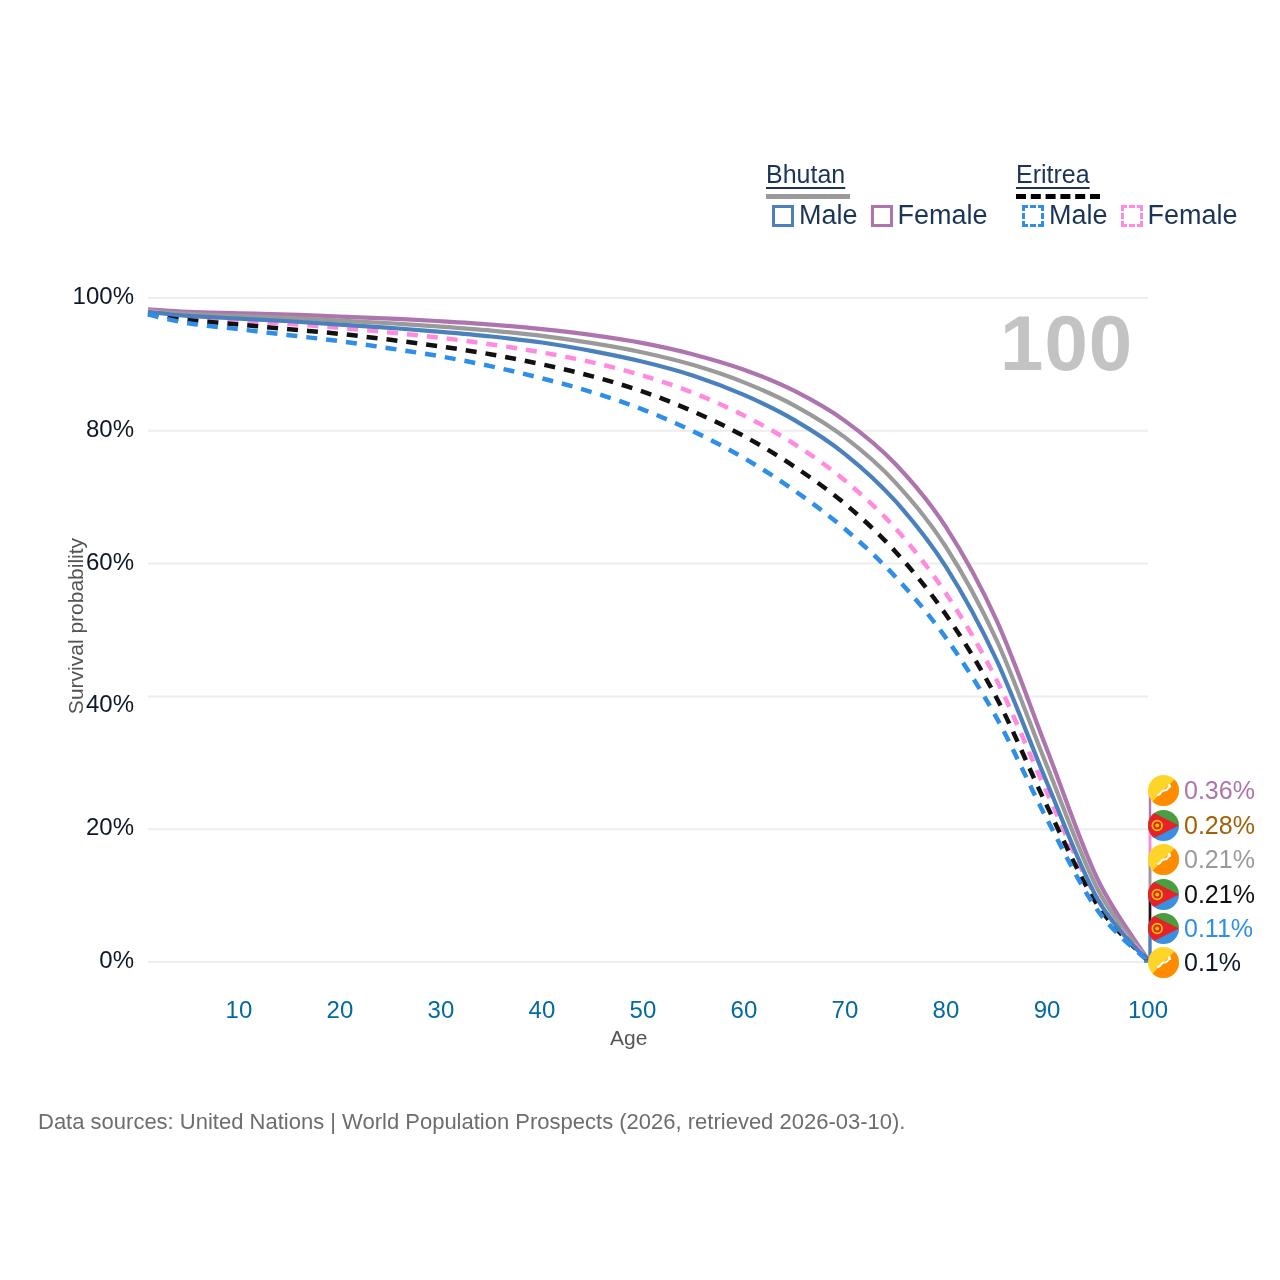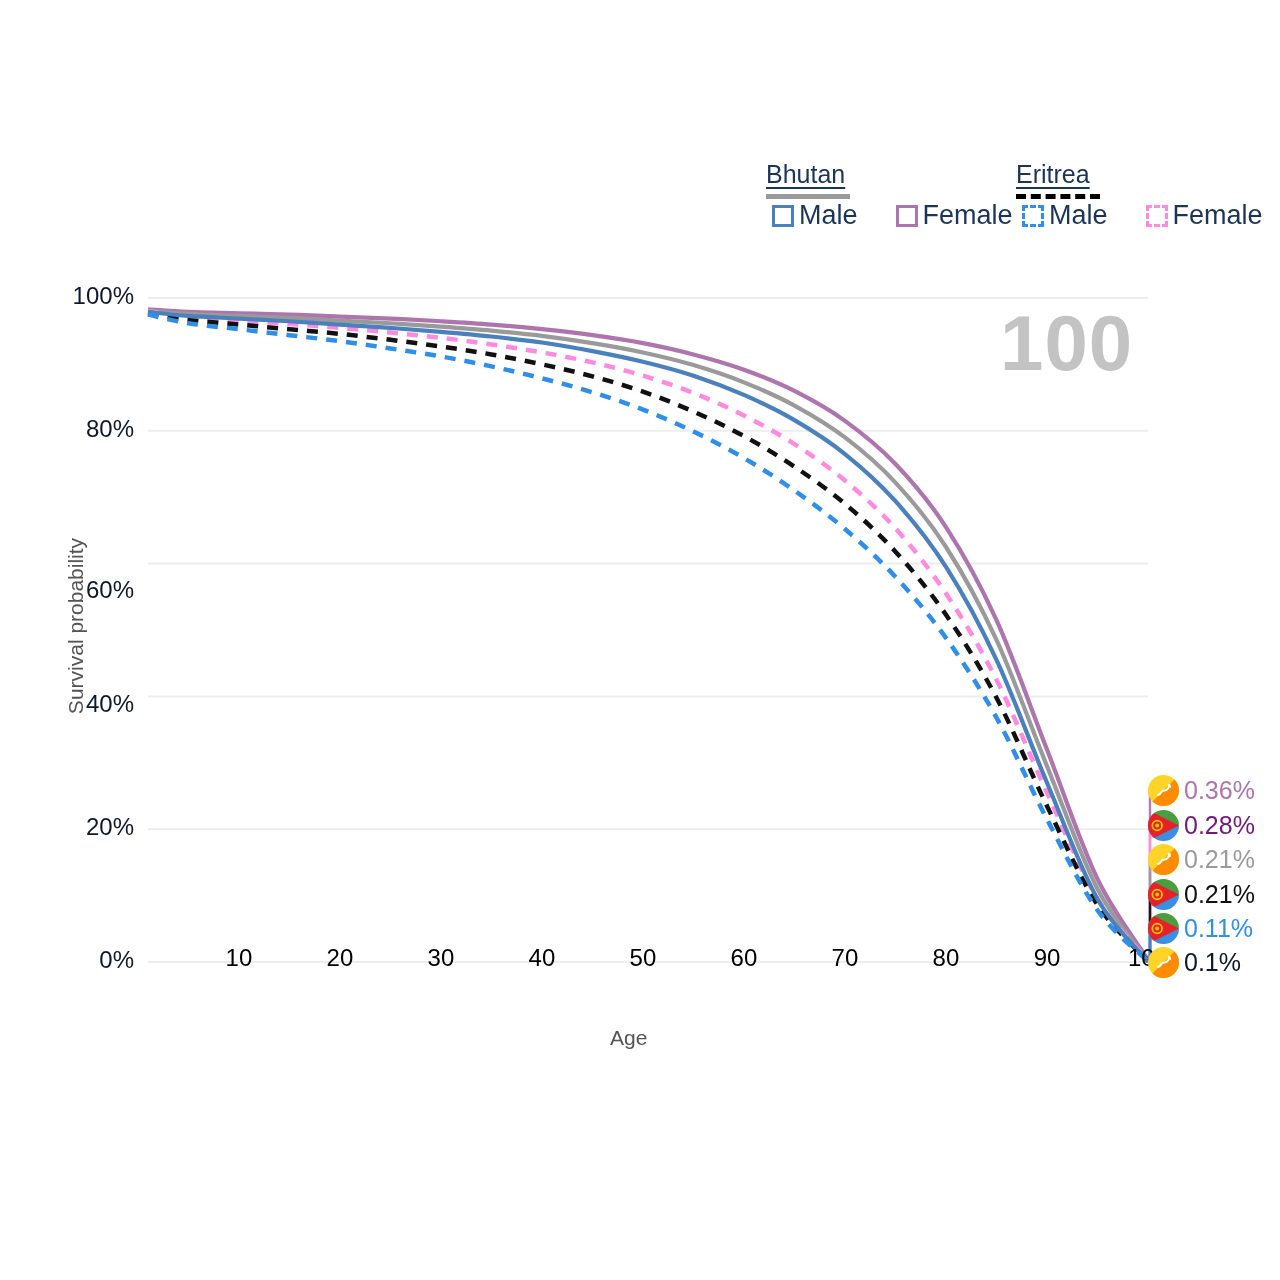--- a/index.html
+++ b/index.html
@@ -61,21 +61,21 @@
     border-top: 5px solid #9a9a9a;
   }
   .legend-rule.dashed {
     border-top: 5px dashed #000000;
   }
   .legend-items {
     position: absolute;
     top: 42px;
     display: flex;
     align-items: center;
-    gap: 38px;
+    gap: 13px;
     white-space: nowrap;
   }
   .legend-group.bhutan .legend-items { left: 6px; }
   .legend-group.eritrea .legend-items { left: 6px; }
   .legend-item {
     display: flex;
     align-items: center;
     gap: 5px;
   }
   .legend-swatch {
@@ -129,24 +129,24 @@
   .ytick {
     position: absolute;
     right: 1146px;
     text-align: right;
     font-size: 24px;
     color: #0f172a;
     width: 90px;
   }
   .xtick {
     position: absolute;
-    top: 944px;
+    top: 996px;
     text-align: center;
     font-size: 24px;
-    color: #000000;
+    color: #0369a1;
     width: 70px;
   }
   
   .endlabels {
     position: absolute;
     left: 1148px;
     top: 772px;
     width: 132px;
     height: 216px;
   }
@@ -241,21 +241,21 @@
 
   <div class="watermark">100</div>
 
   <div class="axis-label-x">Age</div>
   <div class="axis-label-y">Survival probability</div>
 
   <div id="ytick-host">
       <div class="ytick" style="top: 946px;">0%</div>
       <div class="ytick" style="top: 813.2px;">20%</div>
       <div class="ytick" style="top: 690px;">40%</div>
-      <div class="ytick" style="top: 547.6px; margin-top: 28px;">60%</div>
+      <div class="ytick" style="top: 547.6px;">60%</div>
       <div class="ytick" style="top: 414.8px;">80%</div>
       <div class="ytick" style="top: 282px;">100%</div>
     </div>
   <div id="xtick-host">
       <div class="xtick" style="left: 203.909px;">10</div>
       <div class="xtick" style="left: 304.919px;">20</div>
       <div class="xtick" style="left: 405.929px;">30</div>
       <div class="xtick" style="left: 506.939px;">40</div>
       <div class="xtick" style="left: 607.949px;">50</div>
       <div class="xtick" style="left: 708.96px;">60</div>
@@ -276,21 +276,21 @@
         <span class="endlabel-value" style="color: rgb(173, 116, 173);">0.36%</span>
       </div>
       <div class="endlabel" style="top: 36px;">
         <span class="flag"><svg viewBox="0 0 32 32" width="31" height="31">
             <path d="M0 0 H32 V16 H0 Z" fill="#4A9E40"></path>
             <path d="M0 16 H32 V32 H0 Z" fill="#3A8FE0"></path>
             <path d="M0 0 L32 16 L0 32 Z" fill="#E62128"></path>
             <circle cx="9.5" cy="16" r="5" fill="none" stroke="#F6C500" stroke-width="1.8"></circle>
             <circle cx="9.5" cy="16" r="2" fill="#F6C500"></circle>
           </svg></span>
-        <span class="endlabel-value" style="color: #701a75;">0.28%</span>
+        <span class="endlabel-value" style="color: #a16207;">0.28%</span>
       </div>
       <div class="endlabel" style="top: 70px;">
         <span class="flag"><svg viewBox="0 0 32 32" width="31" height="31">
             <path d="M0 0 H32 V32 H0 Z" fill="#FFD428"></path>
             <path d="M32 0 L32 32 L0 32 Z" fill="#FF8C00"></path>
             <path d="M9 20 q3 -1 4 -3 q1 -2 4 -2 q2 0 3 -2 q1 -2 3 -2 l1 2 q-2 0 -3 2 q-1 2 -4 2 q-2 0 -3 2 q-1 2 -4 3 Z" fill="#ffffff"></path>
             <circle cx="22" cy="11" r="1.6" fill="#ffffff"></circle>
           </svg></span>
         <span class="endlabel-value" style="color: rgb(154, 154, 154);">0.21%</span>
       </div>
@@ -319,15 +319,16 @@
             <path d="M0 0 H32 V32 H0 Z" fill="#FFD428"></path>
             <path d="M32 0 L32 32 L0 32 Z" fill="#FF8C00"></path>
             <path d="M9 20 q3 -1 4 -3 q1 -2 4 -2 q2 0 3 -2 q1 -2 3 -2 l1 2 q-2 0 -3 2 q-1 2 -4 2 q-2 0 -3 2 q-1 2 -4 3 Z" fill="#ffffff"></path>
             <circle cx="22" cy="11" r="1.6" fill="#ffffff"></circle>
           </svg></span>
         <span class="endlabel-value" style="color: #0f172a;">0.1%</span>
       </div>
     </div>
 
   <div class="footer">
+    <div>Data sources: United Nations | World Population Prospects (2026, retrieved 2026-03-10).</div>
   </div>
 
 </div>
 
 </body></html>

